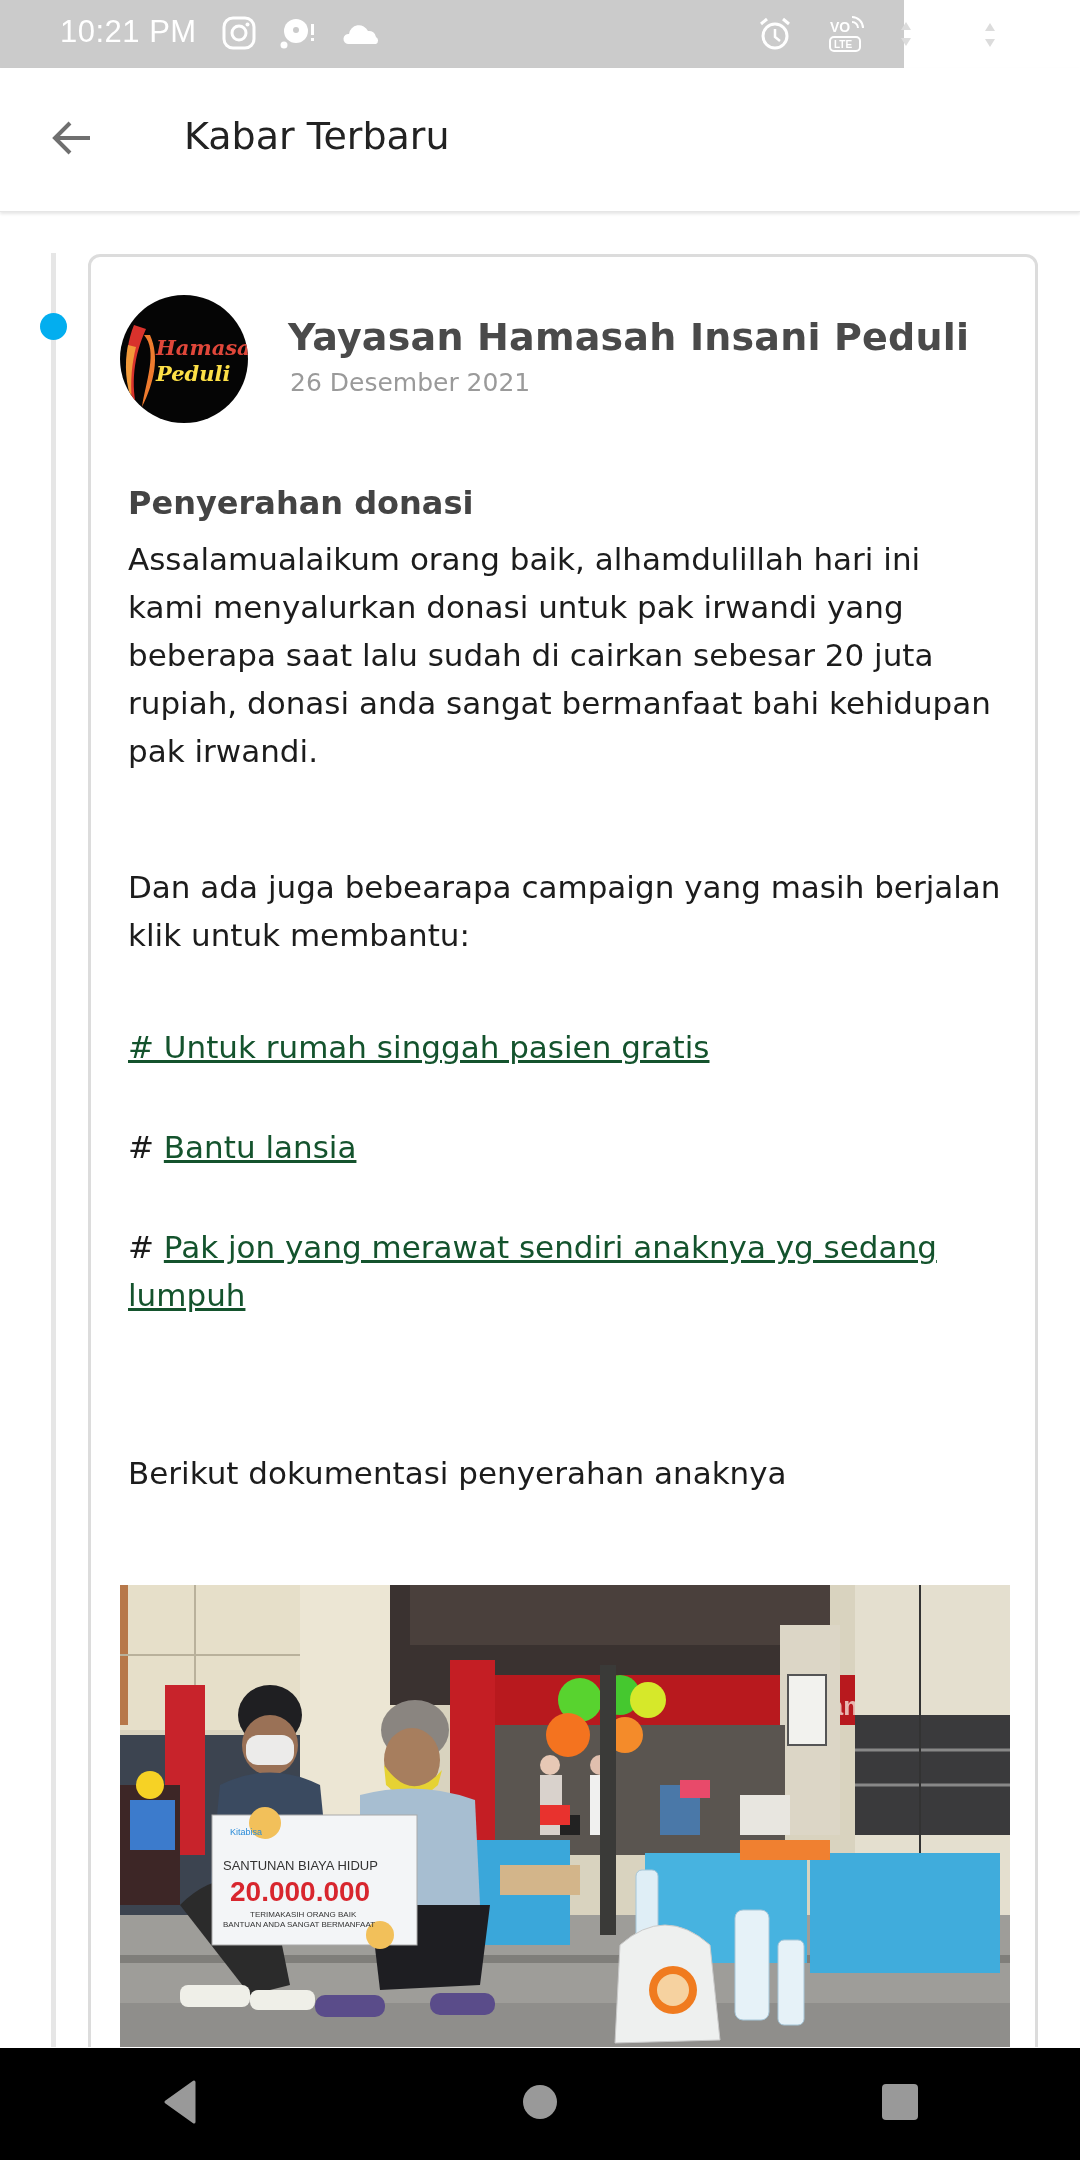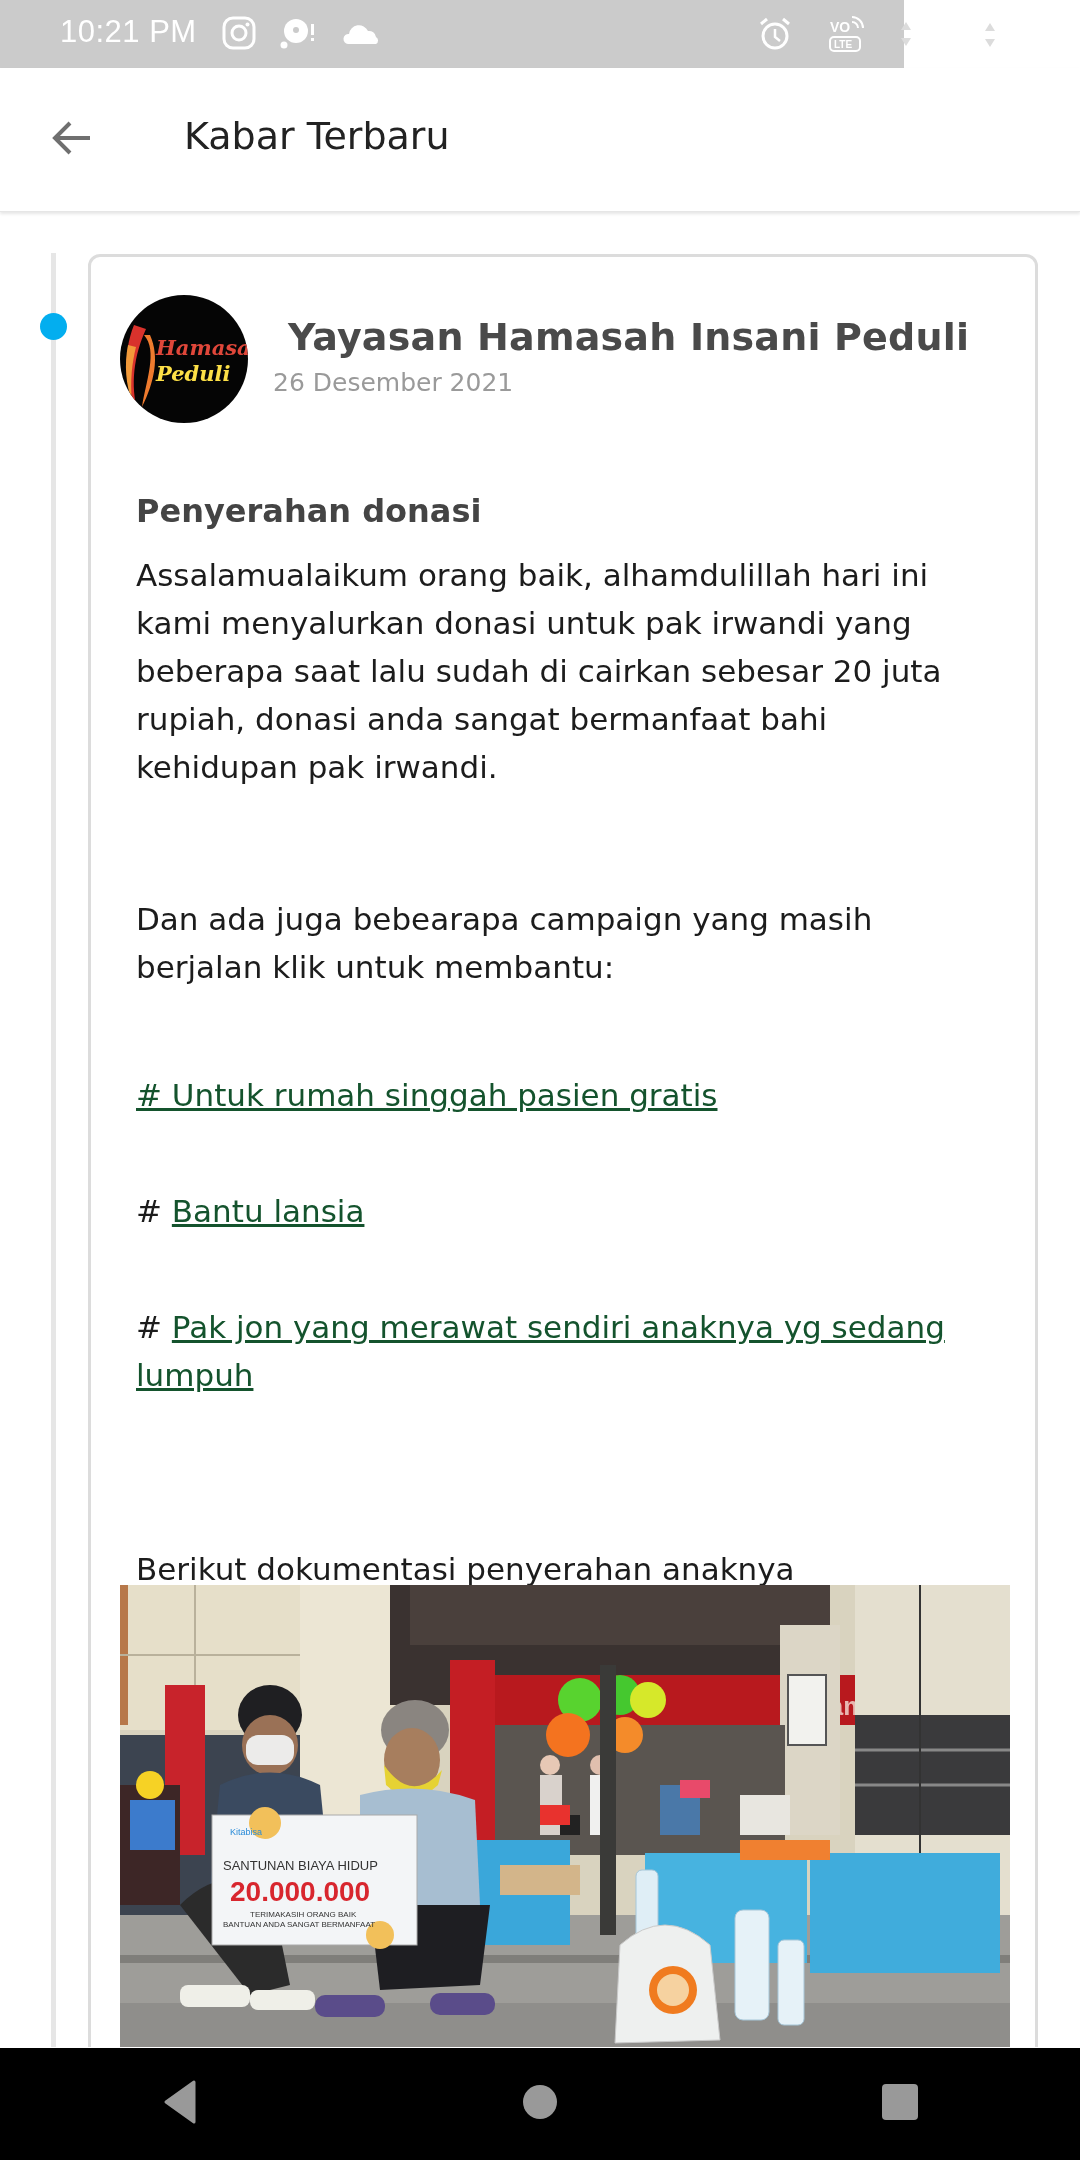--- a/index.html
+++ b/index.html
@@ -56,30 +56,30 @@
     }
     .avatar-text span { display: block; }
     .avatar-text .l2 { color: #fde047; }
     .org-name {
       position: absolute; left: 197px; top: 58px;
       font-size: 38px; font-weight: bold; color: #4a4a4a;
       font-family: "DejaVu Sans", sans-serif;
       letter-spacing: 0.2px;
     }
     .post-date {
-      position: absolute; left: 182px; top: 111px;
+      position: absolute; left: 199px; top: 111px;
       font-size: 25px; color: #9a9a9a;
     }
     .body {
       position: absolute; left: 29px; top: 214px; width: 890px;
       font-family: "DejaVu Sans", sans-serif;
       font-size: 31px; line-height: 48px; color: #1c1c1c;
     }
     .body .title { font-weight: bold; color: #444; font-size: 32px; }
-    .body p { margin: 16px; }
+    .body p { margin: 8px; }
     .body .gap { height: 36px; }
     .body a { color: #14532d; text-decoration: underline; cursor: pointer; }
     .photo {
       position: absolute; left: 29px; top: 1328px; width: 890px; height: 470px;
       overflow: hidden; background: #cfc9b8;
     }
     .nav-bar {
       position: absolute; left: 0; top: 2048px; width: 1080px; height: 112px;
       background: #000; display: flex; justify-content: space-around; align-items: center;
     }

